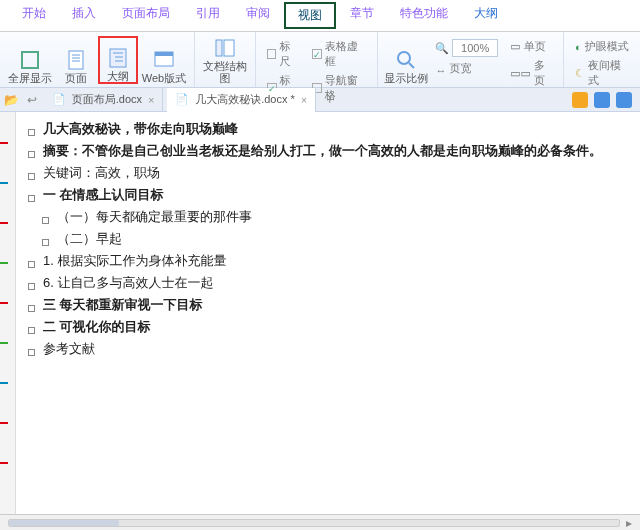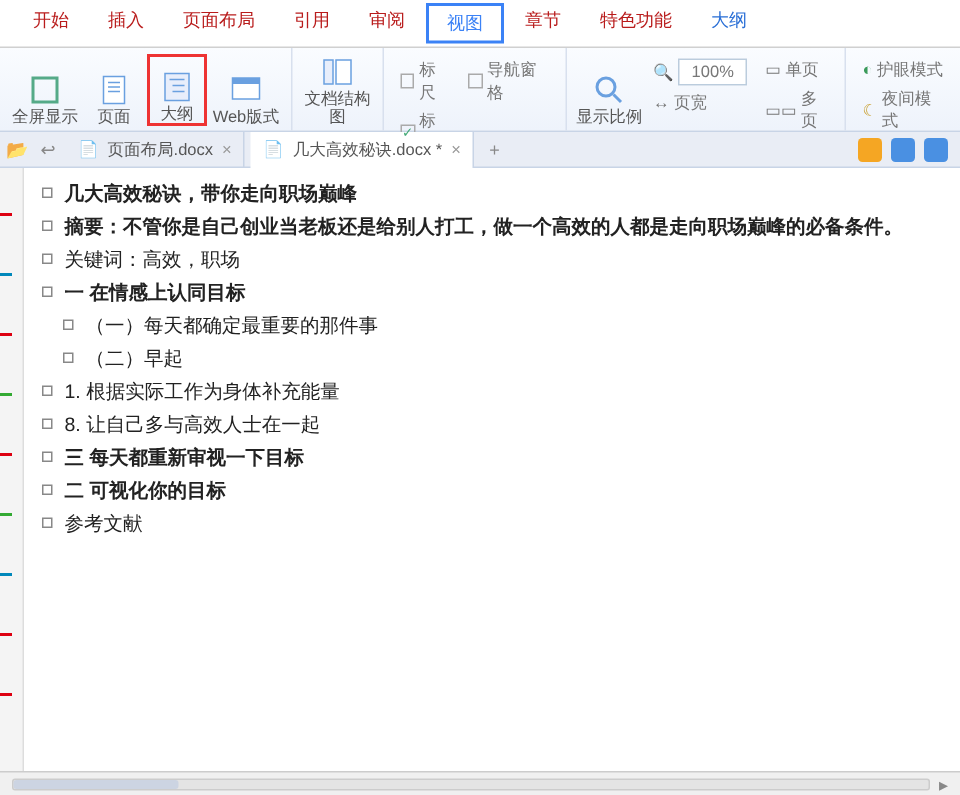--- a/index.html
+++ b/index.html
@@ -1,19 +1,19 @@
 <!DOCTYPE html>
 <html><head>
 <meta charset="utf-8">
 <style>
 *{margin:0;padding:0;box-sizing:border-box;font-family:"Microsoft YaHei",sans-serif}
 body{width:640px;height:530px;background:#fff;overflow:hidden;font-size:12px}
 .menubar{display:flex;gap:2px;padding:2px 10px;background:#fff;border-bottom:1px solid #d0d0d0}
-.menubar .tab{padding:3px 12px;color:#b91c1c;cursor:pointer}
-.menubar .tab.hl{border:2px solid #3b82f6;color:#3b82f6}
+.menubar .tab{padding:3px 12px;color:#8b5cf6;cursor:pointer}
+.menubar .tab.hl{border:2px solid #14532d;color:#0c4a6e}
 .menubar .tab.active{color:#2a6fd6}
 .ribbon{display:flex;background:linear-gradient(#fafcff,#eef3fb);border-bottom:1px solid #c8d4e6;height:56px}
 .rgroup{display:flex;align-items:flex-start;padding:4px 6px;border-right:1px solid #d8e0ee;gap:2px}
 .rbtn{display:flex;flex-direction:column;align-items:center;justify-content:flex-end;width:40px;height:48px;color:#555;cursor:pointer}
 .rbtn.big{width:48px}
 .rbtn.hl{border:2px solid #e33}
 .rbtn .ic{width:20px;height:20px;margin:2px auto;display:flex;align-items:center;justify-content:center}
 .rbtn .lbl{font-size:11px;line-height:12px;text-align:center}
 .smallstack{display:flex;flex-direction:column;gap:2px;padding:2px}
 .smallrow{display:flex;align-items:center;gap:3px;padding:1px 3px;color:#777;font-size:11px}
@@ -24,21 +24,21 @@
 .tabbar .tbic{width:16px;height:16px;display:flex;align-items:center;justify-content:center;color:#e08a3a;cursor:pointer}
 .doctab{display:flex;align-items:center;gap:6px;padding:0 8px;height:24px;border-right:1px solid #c8d4e6;color:#555;font-size:11px;cursor:pointer}
 .doctab.active{background:#fff}
 .doctab .docic{color:#2a6fd6}
 .rightcloud{margin-left:auto;display:flex;gap:6px;padding-right:4px}
 .rightcloud span{width:16px;height:16px;border-radius:3px;display:inline-block}
 .docarea{display:flex;height:420px;background:#fff}
 .ruler{width:16px;background:#f4f4f4;border-right:1px solid #ddd;position:relative}
 .ruler .mark{position:absolute;left:0;width:8px;height:2px;background:#d01}
 .page{flex:1;padding:6px 12px;overflow:auto;color:#222;font-size:13px;line-height:22px}
-.oline{display:flex;align-items:flex-start;gap:8px}
+.oline{display:flex;align-items:center;gap:8px}
 .obullet{width:7px;height:7px;border:1px solid #888;margin-top:7px;flex-shrink:0}
 .otext{flex:1}
 .indent1{margin-left:14px}
 .bold{font-weight:600}
 .statusbar{position:absolute;bottom:0;left:0;right:0;height:16px;background:#f0f0f0;border-top:1px solid #ccc;display:flex;align-items:center;padding:0 8px}
 .statusbar .track{flex:1;height:8px;background:#e4e4e4;border:1px solid #ccc;border-radius:2px;margin-right:6px;position:relative}
 .statusbar .thumb{position:absolute;left:0;top:0;bottom:0;width:110px;background:#ccd4e2;border-radius:2px}
 svg{display:block}
 </style>
 </head>
@@ -115,20 +115,24 @@
           <span class="cb"></span>
           <span>标尺</span>
         </div>
    <div class="smallrow">
           <span class="cb ck"></span>
           <span>标记</span>
         </div>
   </div>
   <div class="smallstack">
    <div class="smallrow">
+          <span class="cb ck"></span>
+          <span>表格虚框</span>
+        </div>
+   <div class="smallrow">
           <span class="cb"></span>
           <span>导航窗格</span>
         </div>
   </div>
  </div>
  <div class="rgroup">
   <div class="rbtn big">
    <span class="ic">
           <svg width="20" height="20">
             <circle cx="8" cy="8" r="6" fill="none" stroke="#6aa0e0" stroke-width="2"></circle>
@@ -229,21 +233,21 @@
       <div class="oline indent1">
         <div class="obullet"></div>
         <div class="otext">（二）早起</div>
       </div>
       <div class="oline">
         <div class="obullet"></div>
         <div class="otext">1. 根据实际工作为身体补充能量</div>
       </div>
       <div class="oline">
         <div class="obullet"></div>
-        <div class="otext">8. 让自己多与高效人士在一起</div>
+        <div class="otext">6. 让自己多与高效人士在一起</div>
       </div>
       <div class="oline">
         <div class="obullet"></div>
         <div class="otext bold">三  每天都重新审视一下目标</div>
       </div>
       <div class="oline">
         <div class="obullet"></div>
         <div class="otext bold">二  可视化你的目标</div>
       </div>
       <div class="oline">

